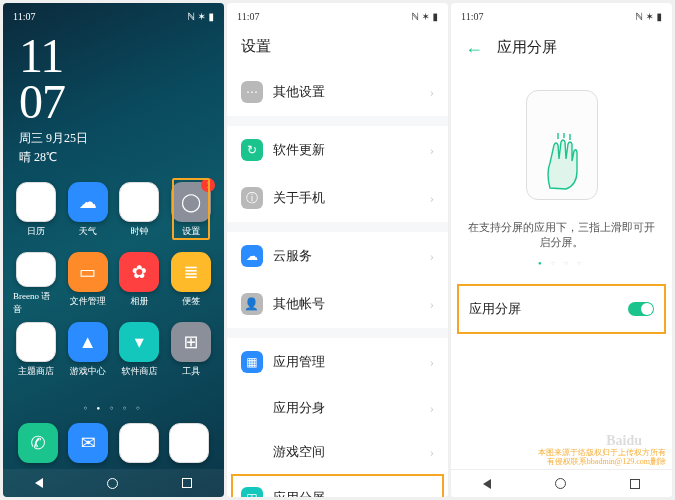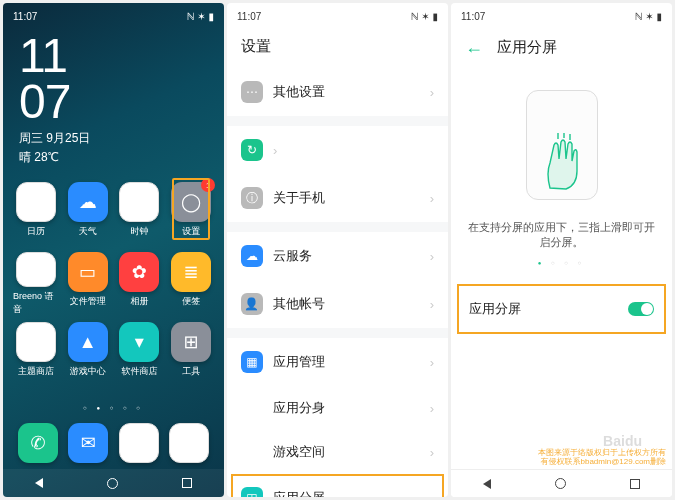--- a/index.html
+++ b/index.html
@@ -12,20 +12,21 @@
     width: 675px;
     height: 500px;
   }
   .phone {
     width: 232px;
     height: 494px;
     background: #fff;
     position: relative;
     overflow: hidden;
     border-radius: 4px;
+    font-family: Liberation Serif, serif;
   }
   
   .phone1 {
     background: linear-gradient(155deg, #0b2a3c 0%, #0a4a5e 28%, #0e5a6a 50%, #0a3548 100%);
     display: flex;
     flex-direction: column;
   }
   .statusbar {
     display: flex;
     justify-content: space-between;
@@ -271,20 +272,21 @@
   </div>
   <div class="list" id="settings-list">
       <div class="row">
         <span class="ricon bg-gray">⋯</span>
         <span class="label">其他设置</span>
         <span class="chev">›</span>
       </div>
       <div class="gap"></div>
       <div class="row">
         <span class="ricon bg-green">↻</span>
+        <span class="label">软件更新</span>
         <span class="chev">›</span>
       </div>
       <div class="row">
         <span class="ricon bg-gray">ⓘ</span>
         <span class="label">关于手机</span>
         <span class="chev">›</span>
       </div>
       <div class="gap"></div>
       <div class="row">
         <span class="ricon bg-blue">☁</span>

